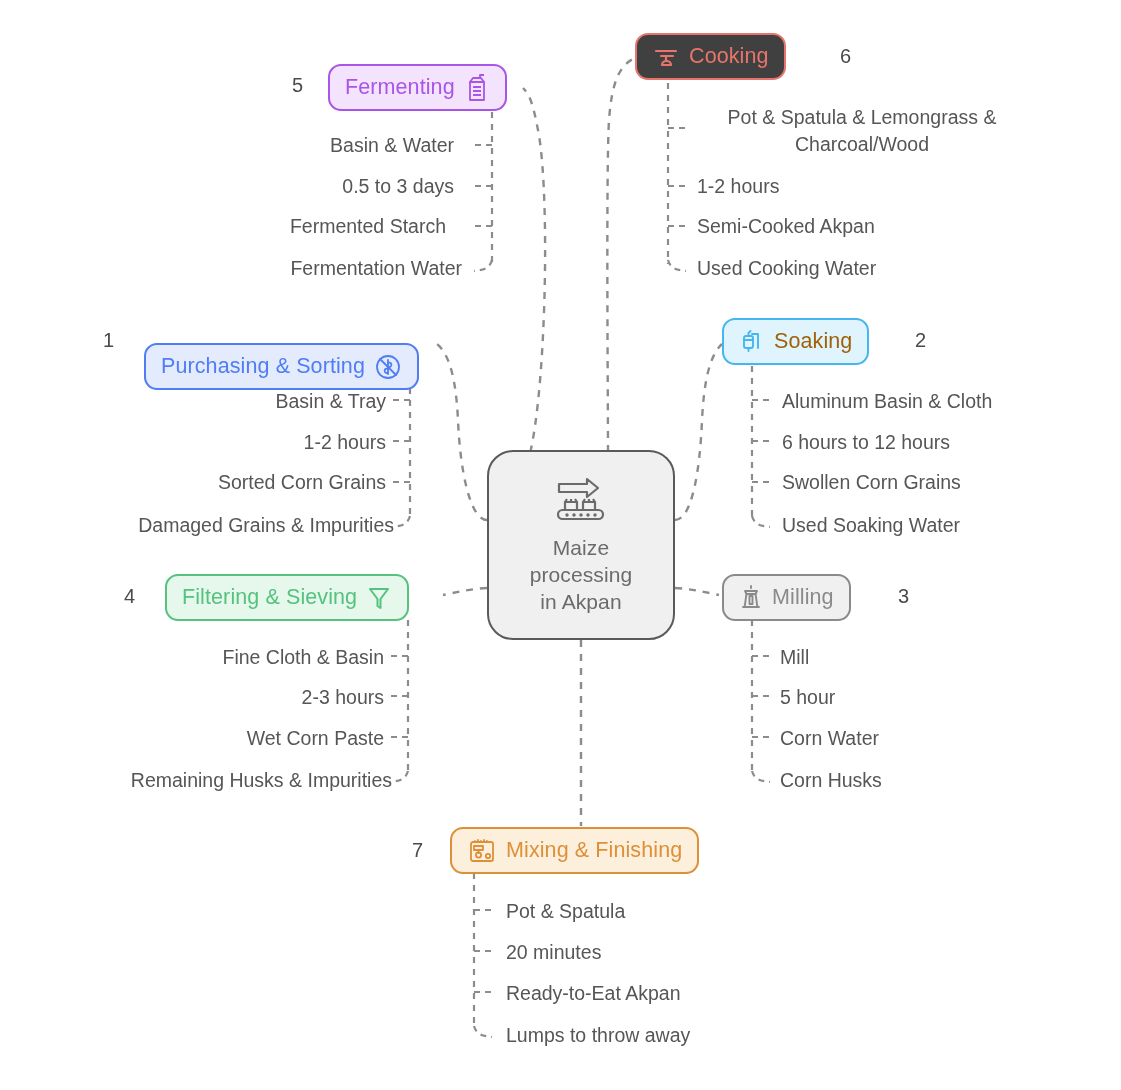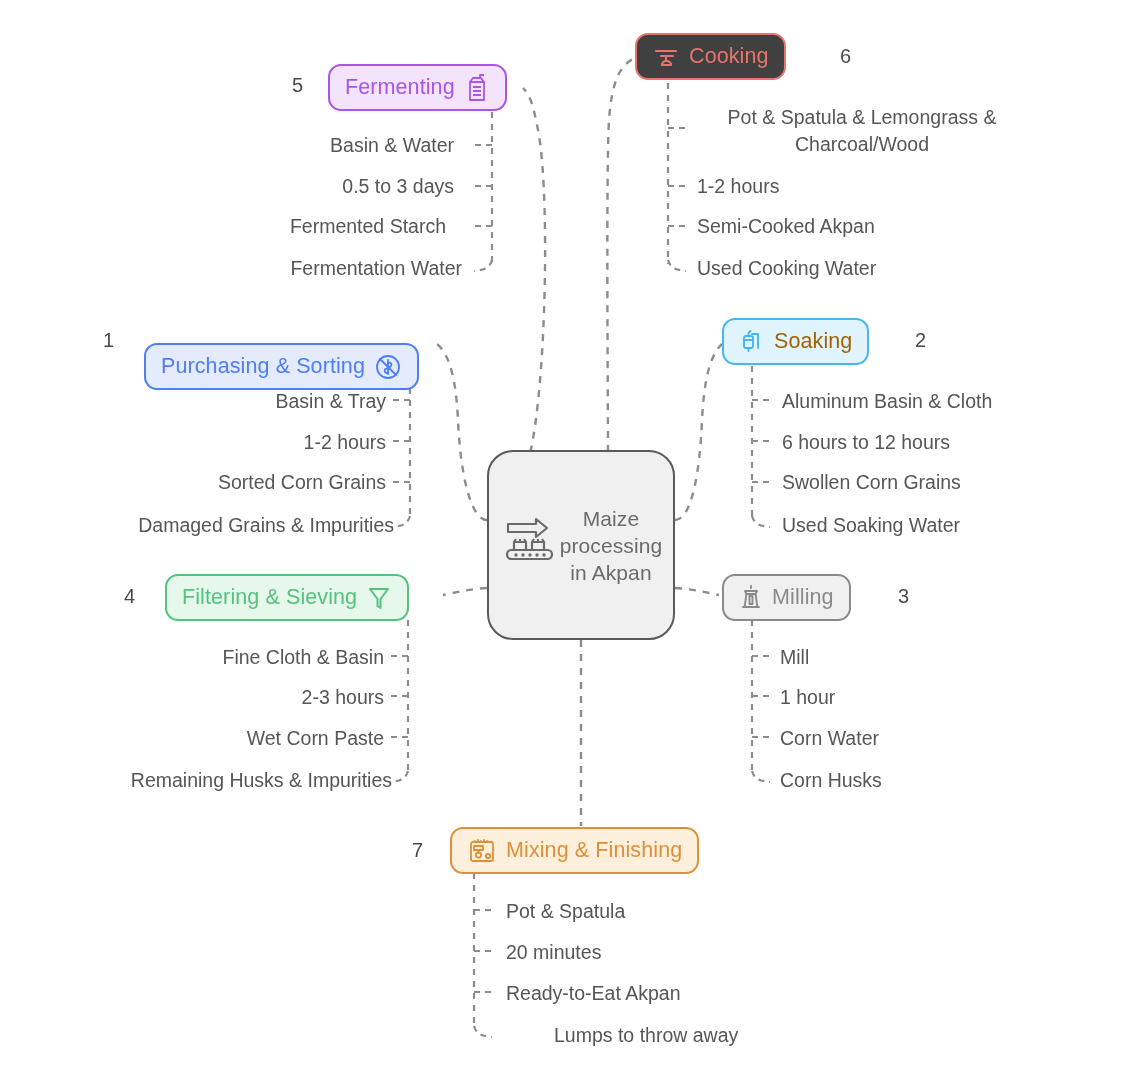--- a/index.html
+++ b/index.html
@@ -43,20 +43,21 @@
 
   
   .center-node {
     position: absolute;
     left: 487px; top: 450px;
     width: 188px; height: 190px;
     background: #f0f0f0;
     border: 2.6px solid #5a5a5a;
     border-radius: 26px;
     display: flex;
+    flex-direction: column;
     align-items: center;
     justify-content: center;
     z-index: 5;
   }
   .center-icon { margin-bottom: 6px; }
   .center-label {
     color: #6b6b6b;
     font-size: 21px;
     line-height: 27px;
     text-align: center;
@@ -302,21 +303,21 @@
           <path d="M7.5 11 c-1 5 -1 9 -2 13 h13 c-1 -4 -1 -8 -2 -13"></path>
           <path d="M4 24 h16"></path>
           <path d="M10.5 13 h3 v8 h-3 z"></path>
         </g>
       </svg>
     </span>
     <span class="node-label" style="color:#8a8a8a;">Milling</span>
   </div>
   <div class="num" style="left:898px; top:585px;">3</div>
   <div class="sub right" style="left:780px; top:645px;">Mill</div>
-  <div class="sub right" style="left:780px; top:685px;">1 hour</div>
+  <div class="sub right" style="left:780px; top:685px;">5 hour</div>
   <div class="sub right" style="left:780px; top:726px;">Corn Water</div>
   <div class="sub right" style="left:780px; top:768px;">Corn Husks</div>
 
   <div class="num" style="left:412px; top:839px;">7</div>
   <div class="node" style="left:450px; top:827px; background:#fcefdc; border-color:#dd9038;">
     <span class="node-icon">
       <svg width="30" height="30" viewBox="0 0 30 30">
         <g fill="none" stroke="#dd9038" stroke-width="1.8" stroke-linejoin="round" stroke-linecap="round">
           <rect x="4" y="6" width="22" height="19" rx="2"></rect>
           <path d="M8 6 v-1 M11 6 v-2 M14 6 v-1 M17 6 v-2 M20 6 v-1"></path>
@@ -326,15 +327,15 @@
           <circle cx="21" cy="20" r="2.2"></circle>
           <path d="M7 25 h13"></path>
         </g>
       </svg>
     </span>
     <span class="node-label" style="color:#dd9038;">Mixing &amp; Finishing</span>
   </div>
   <div class="sub right" style="left:506px; top:899px;">Pot &amp; Spatula</div>
   <div class="sub right" style="left:506px; top:940px;">20 minutes</div>
   <div class="sub right" style="left:506px; top:981px;">Ready-to-Eat Akpan</div>
-  <div class="sub right" style="left:506px; top:1023px;margin-left:48px;">Lumps to throw away</div>
+  <div class="sub right" style="left:506px; top:1023px;">Lumps to throw away</div>
 
 </div>
 
 </body></html>

